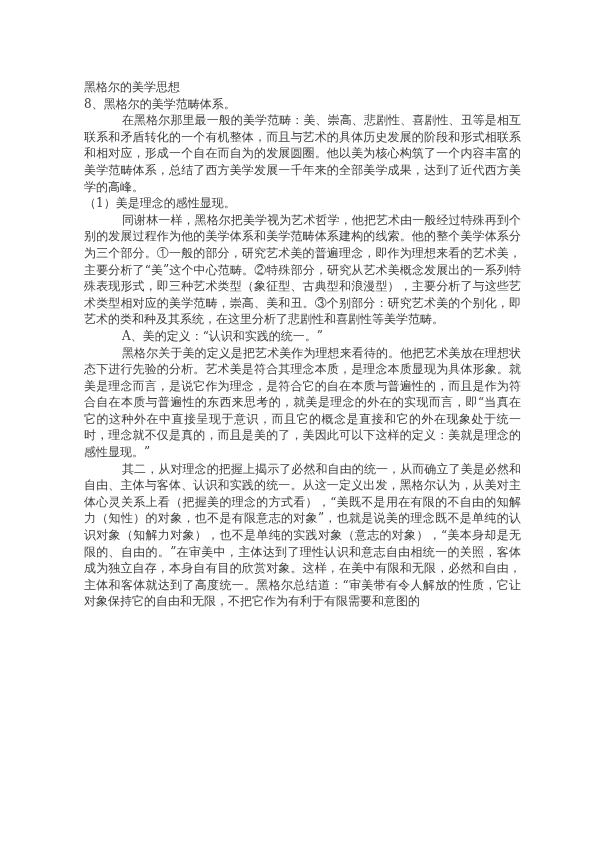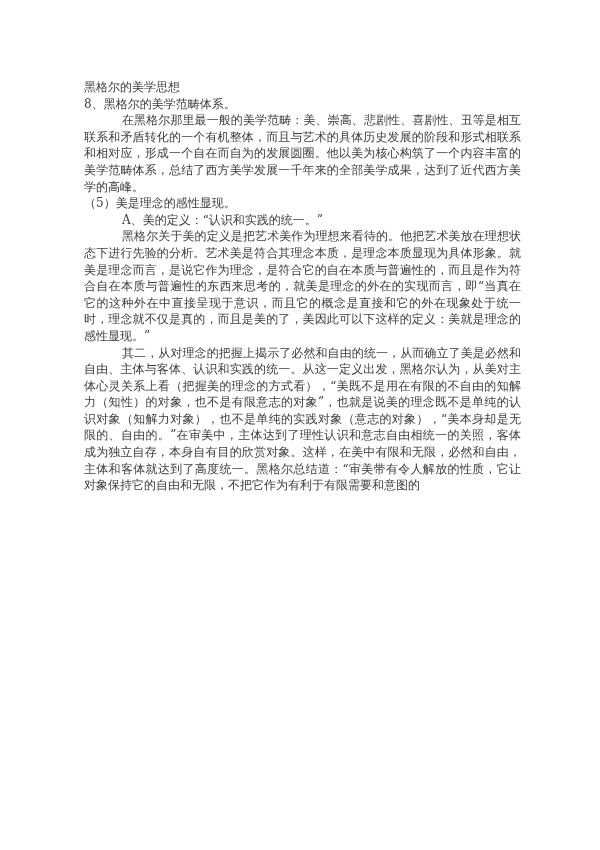--- a/index.html
+++ b/index.html
@@ -35,18 +35,19 @@
   }
 </style>
 </head>
 <body>
 
 <div class="page">
   <div class="text-block">
     <p>黑格尔的美学思想</p>
     <p>8、黑格尔的美学范畴体系。</p>
     <p class="indent">在黑格尔那里最一般的美学范畴：美、崇高、悲剧性、喜剧性、丑等是相互联系和矛盾转化的一个有机整体，而且与艺术的具体历史发展的阶段和形式相联系和相对应，形成一个自在而自为的发展圆圈。他以美为核心构筑了一个内容丰富的美学范畴体系，总结了西方美学发展一千年来的全部美学成果，达到了近代西方美学的高峰。</p>
-    <p>（5）美是理念的感性显现。</p>
+    <p>（1）美是理念的感性显现。</p>
+    <p class="indent">同谢林一样，黑格尔把美学视为艺术哲学，他把艺术由一般经过特殊再到个别的发展过程作为他的美学体系和美学范畴体系建构的线索。他的整个美学体系分为三个部分。①一般的部分，研究艺术美的普遍理念，即作为理想来看的艺术美，主要分析了“美”这个中心范畴。②特殊部分，研究从艺术美概念发展出的一系列特殊表现形式，即三种艺术类型（象征型、古典型和浪漫型），主要分析了与这些艺术类型相对应的美学范畴，崇高、美和丑。③个别部分：研究艺术美的个别化，即艺术的类和种及其系统，在这里分析了悲剧性和喜剧性等美学范畴。</p>
     <p class="indent">A、美的定义：“认识和实践的统一。”</p>
     <p class="indent">黑格尔关于美的定义是把艺术美作为理想来看待的。他把艺术美放在理想状态下进行先验的分析。艺术美是符合其理念本质，是理念本质显现为具体形象。就美是理念而言，是说它作为理念，是符合它的自在本质与普遍性的，而且是作为符合自在本质与普遍性的东西来思考的，就美是理念的外在的实现而言，即“当真在它的这种外在中直接呈现于意识，而且它的概念是直接和它的外在现象处于统一时，理念就不仅是真的，而且是美的了，美因此可以下这样的定义：美就是理念的感性显现。”</p>
     <p class="indent">其二，从对理念的把握上揭示了必然和自由的统一，从而确立了美是必然和自由、主体与客体、认识和实践的统一。从这一定义出发，黑格尔认为，从美对主体心灵关系上看（把握美的理念的方式看），“美既不是用在有限的不自由的知解力（知性）的对象，也不是有限意志的对象”，也就是说美的理念既不是单纯的认识对象（知解力对象），也不是单纯的实践对象（意志的对象），“美本身却是无限的、自由的。”在审美中，主体达到了理性认识和意志自由相统一的关照，客体成为独立自存，本身自有目的欣赏对象。这样，在美中有限和无限，必然和自由，主体和客体就达到了高度统一。黑格尔总结道：“审美带有令人解放的性质，它让对象保持它的自由和无限，不把它作为有利于有限需要和意图的</p>
   </div>
 </div>
 
 </body></html>

